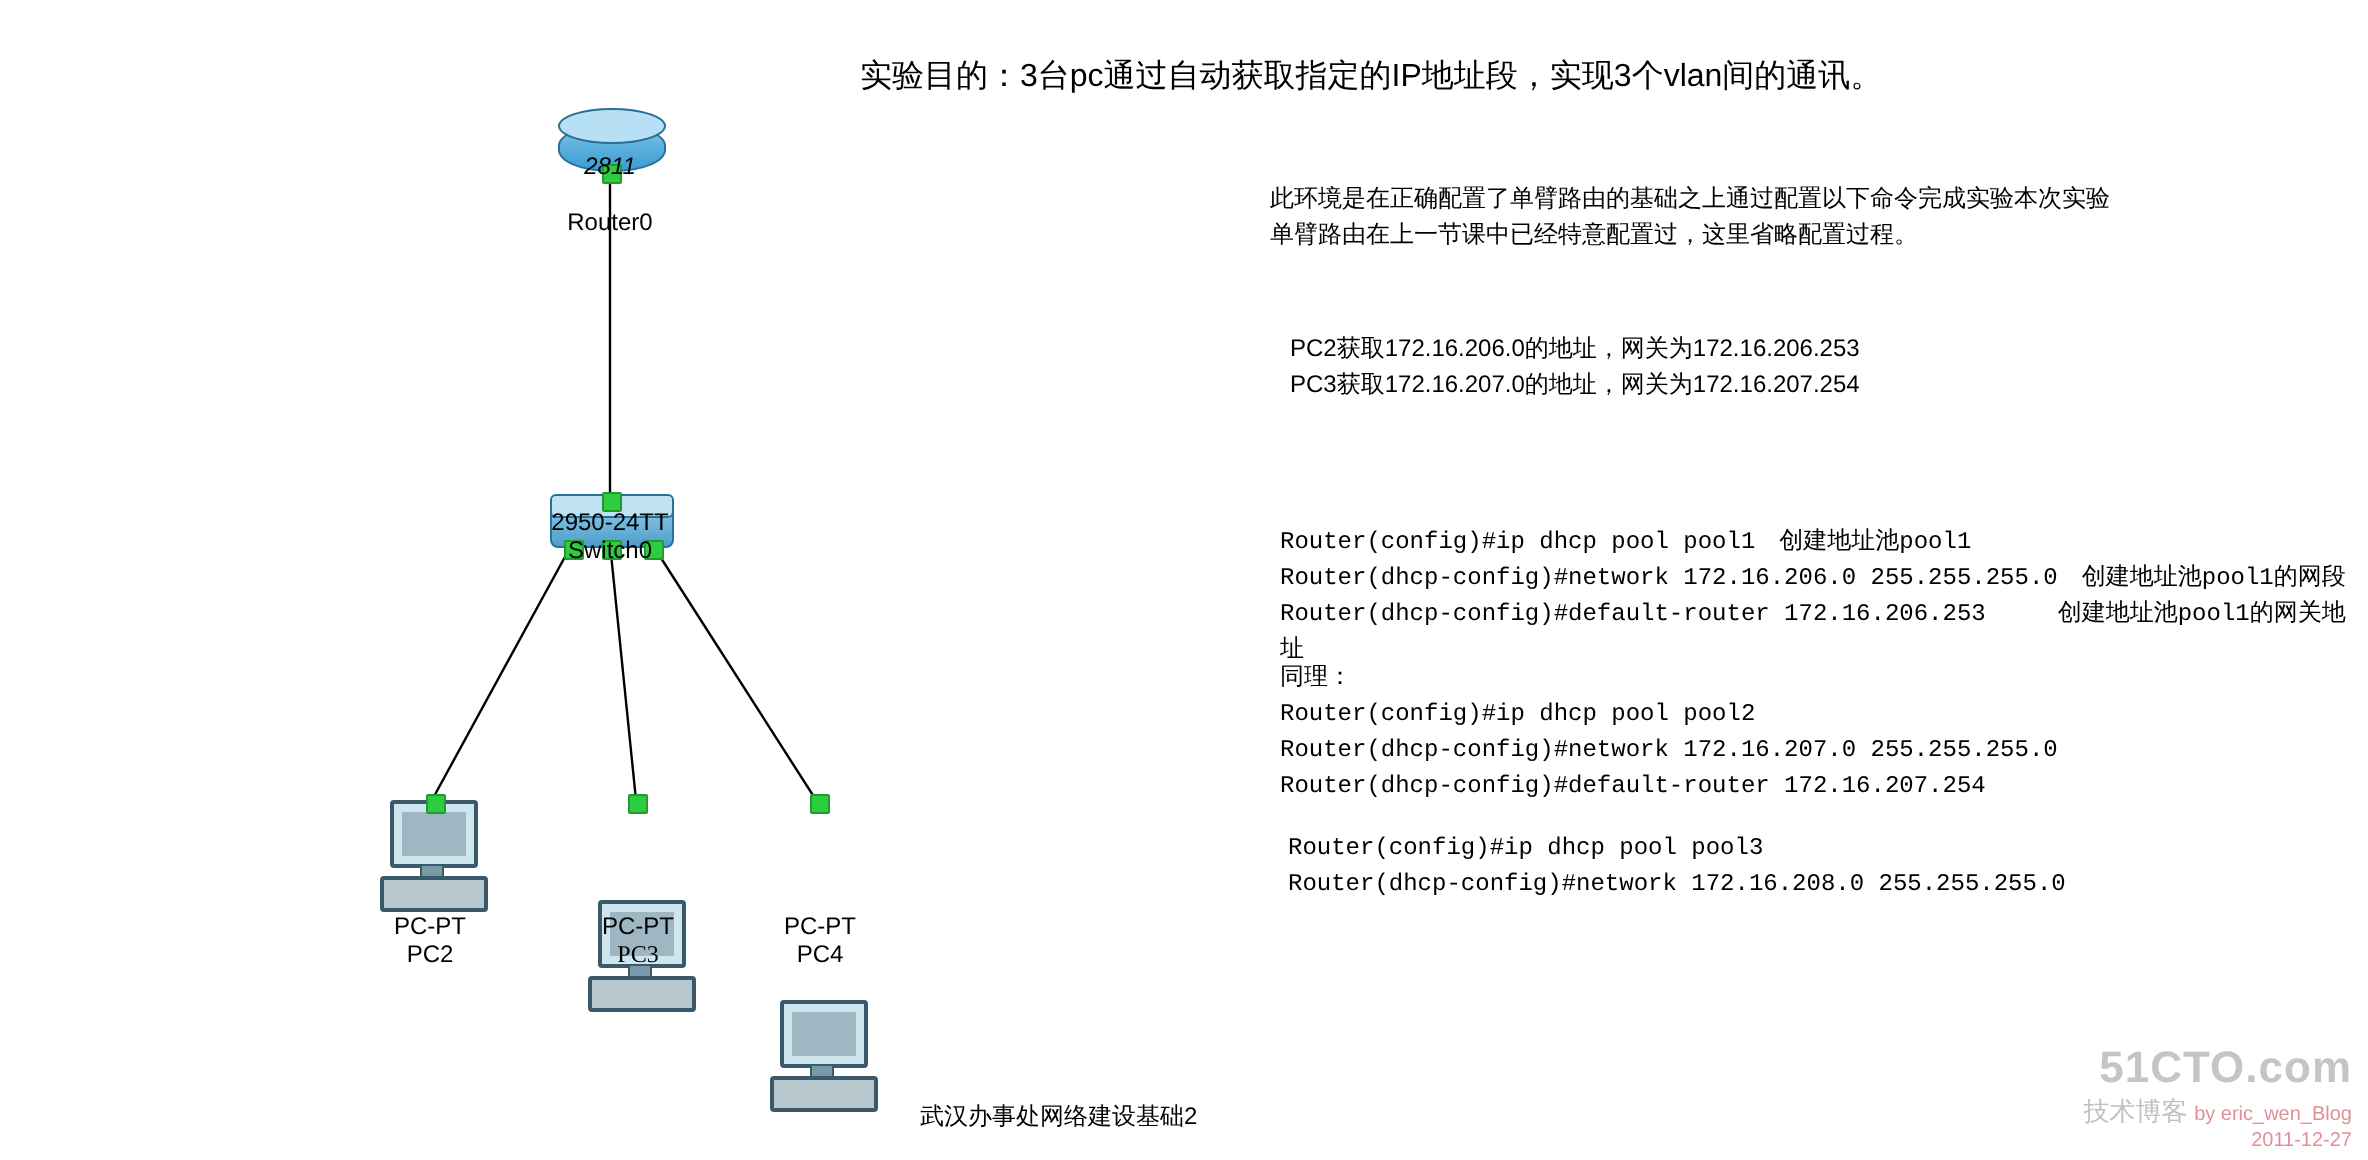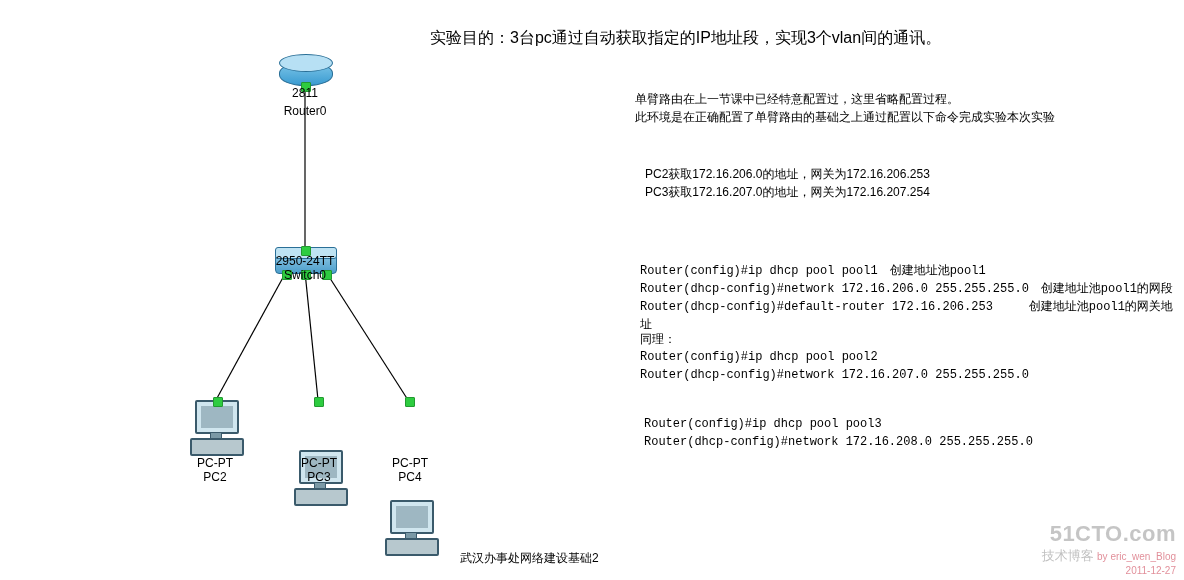--- a/index.html
+++ b/index.html
@@ -101,21 +101,21 @@
 
   <line x1="326" y1="272" x2="408" y2="400" stroke="#000" stroke-width="1.2"></line>
 </svg>
 
 <div class="abs" style="left:279px; top:62px;">
   <div class="router-body">
       <div class="router-top"></div>
     </div>
 </div>
 <div class="abs link-dot" style="left:301px; top:82px;"></div>
-<div class="abs label center" style="left:270px; top:86px; width:70px;">2811</div>
+<div class="abs label center" style="left:270px; top:76px; width:70px;font-style:italic;">2811</div>
 <div class="abs label center" style="left:270px; top:104px; width:70px;">Router0</div>
 
 <div class="abs" style="left:275px; top:252px;">
   <div class="switch-body">
       <div class="switch-top"></div>
     </div>
 </div>
 <div class="abs link-dot" style="left:301px; top:246px;"></div>
 <div class="abs link-dot" style="left:282px; top:270px;"></div>
 <div class="abs link-dot" style="left:301px; top:270px;"></div>
@@ -136,53 +136,54 @@
 
 <div class="abs pc" style="left:294px; top:400px;">
   <div class="monitor">
       <div class="screen"></div>
     </div>
     <div class="stand"></div>
     <div class="base"></div>
 </div>
 <div class="abs link-dot" style="left:314px; top:397px;"></div>
 <div class="abs label center" style="left:289px; top:456px; width:60px;">PC-PT</div>
-<div class="abs label center" style="left:289px; top:470px; width:60px;">PC3</div>
+<div class="abs label center" style="left:289px; top:470px; width:60px;font-family:Liberation Serif, serif;">PC3</div>
 
 <div class="abs pc" style="left:385px; top:400px;">
   <div class="monitor">
       <div class="screen"></div>
     </div>
     <div class="stand"></div>
     <div class="base"></div>
 </div>
 <div class="abs link-dot" style="left:405px; top:397px;"></div>
 <div class="abs label center" style="left:380px; top:456px; width:60px;">PC-PT</div>
 <div class="abs label center" style="left:380px; top:470px; width:60px;">PC4</div>
 
 <div class="abs text-box block" style="left:635px; top:90px; width:540px;">
+  <div>此环境是在正确配置了单臂路由的基础之上通过配置以下命令完成实验本次实验</div>
   <div>单臂路由在上一节课中已经特意配置过，这里省略配置过程。</div>
-  <div>此环境是在正确配置了单臂路由的基础之上通过配置以下命令完成实验本次实验</div>
 </div>
 
 <div class="abs text-box block" style="left:645px; top:165px; width:530px;">
   <div>PC2获取172.16.206.0的地址，网关为172.16.206.253</div>
   <div>PC3获取172.16.207.0的地址，网关为172.16.207.254</div>
 </div>
 
 <div class="abs text-box block mono" style="left:640px; top:262px; width:540px;">
   <div>Router(config)#ip dhcp pool pool1　创建地址池pool1</div>
   <div>Router(dhcp-config)#network 172.16.206.0 255.255.255.0　创建地址池pool1的网段</div>
   <div>Router(dhcp-config)#default-router 172.16.206.253　　　创建地址池pool1的网关地址</div>
 </div>
 
 <div class="abs text-box block mono" style="left:640px; top:330px; width:540px;">
-  <div style="font-family:Liberation Sans, sans-serif;">同理：</div>
+  <div style="font-family:Liberation Mono, monospace;">同理：</div>
   <div>Router(config)#ip dhcp pool pool2</div>
   <div>Router(dhcp-config)#network 172.16.207.0 255.255.255.0</div>
+  <div>Router(dhcp-config)#default-router 172.16.207.254</div>
 </div>
 
 <div class="abs text-box block mono" style="left:644px; top:415px; width:540px;">
   <div>Router(config)#ip dhcp pool pool3</div>
   <div>Router(dhcp-config)#network 172.16.208.0 255.255.255.0</div>
 </div>
 
 <div class="abs label" style="left:460px; top:550px;">武汉办事处网络建设基础2</div>
 
 <div class="watermark">

